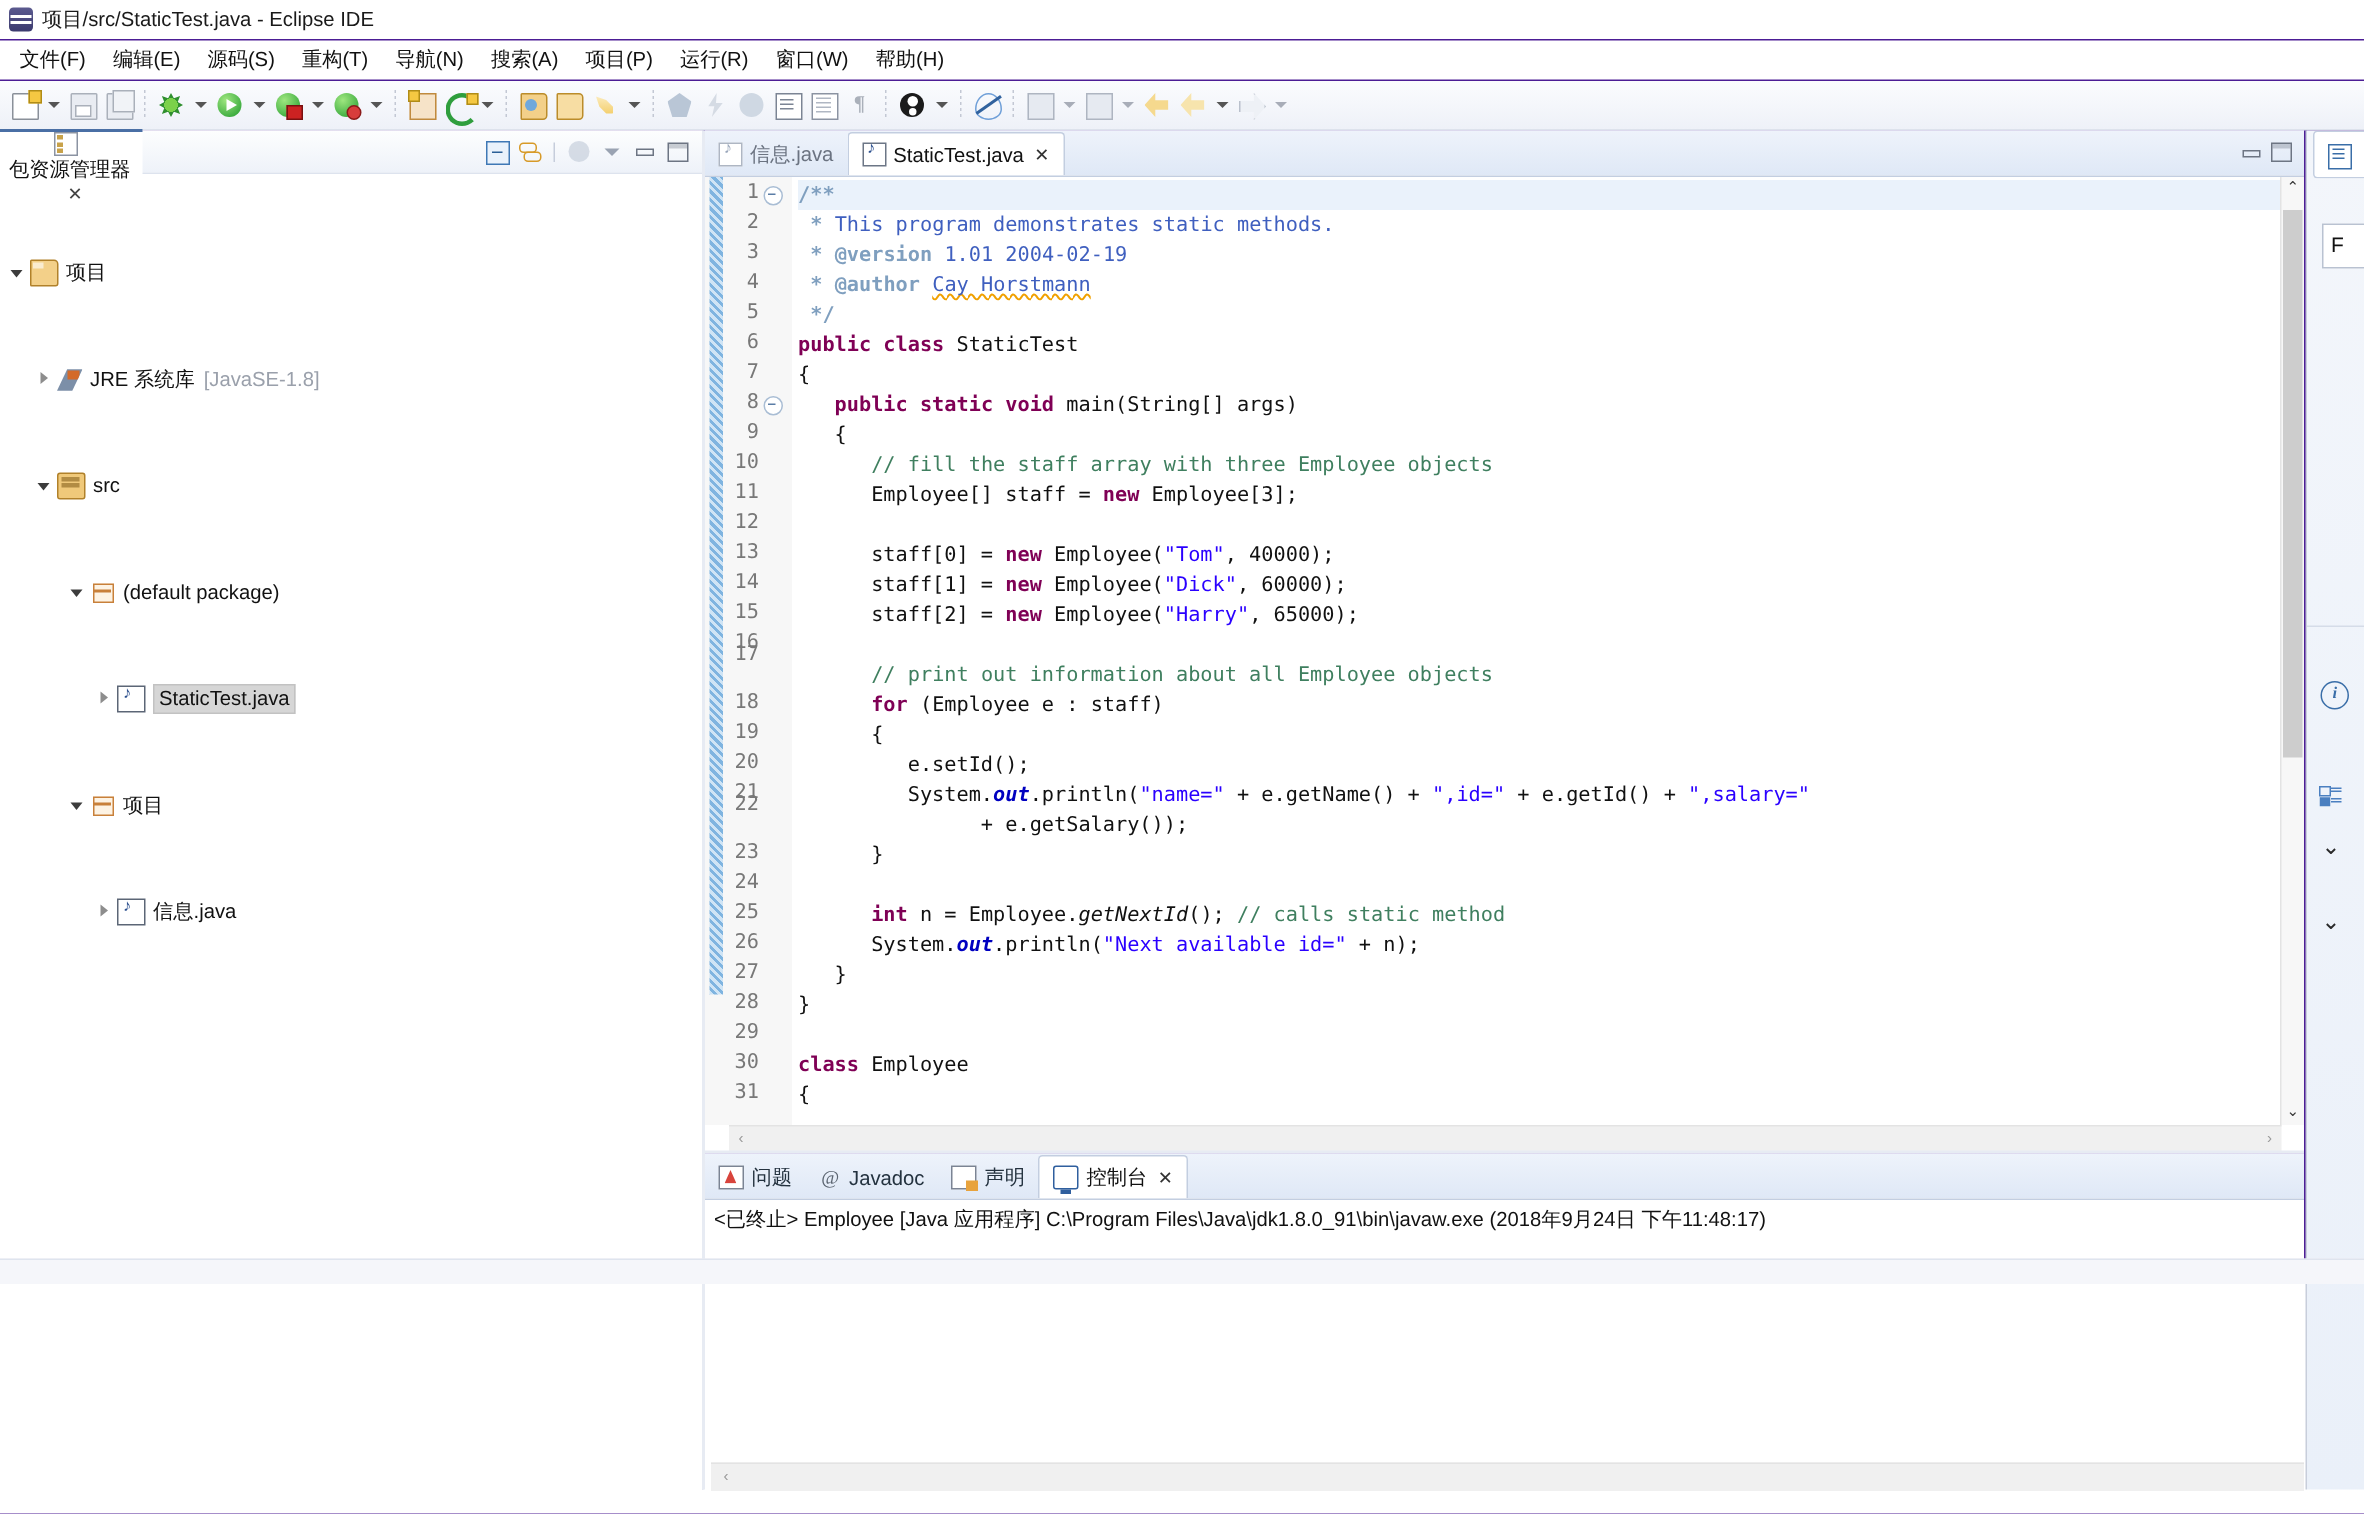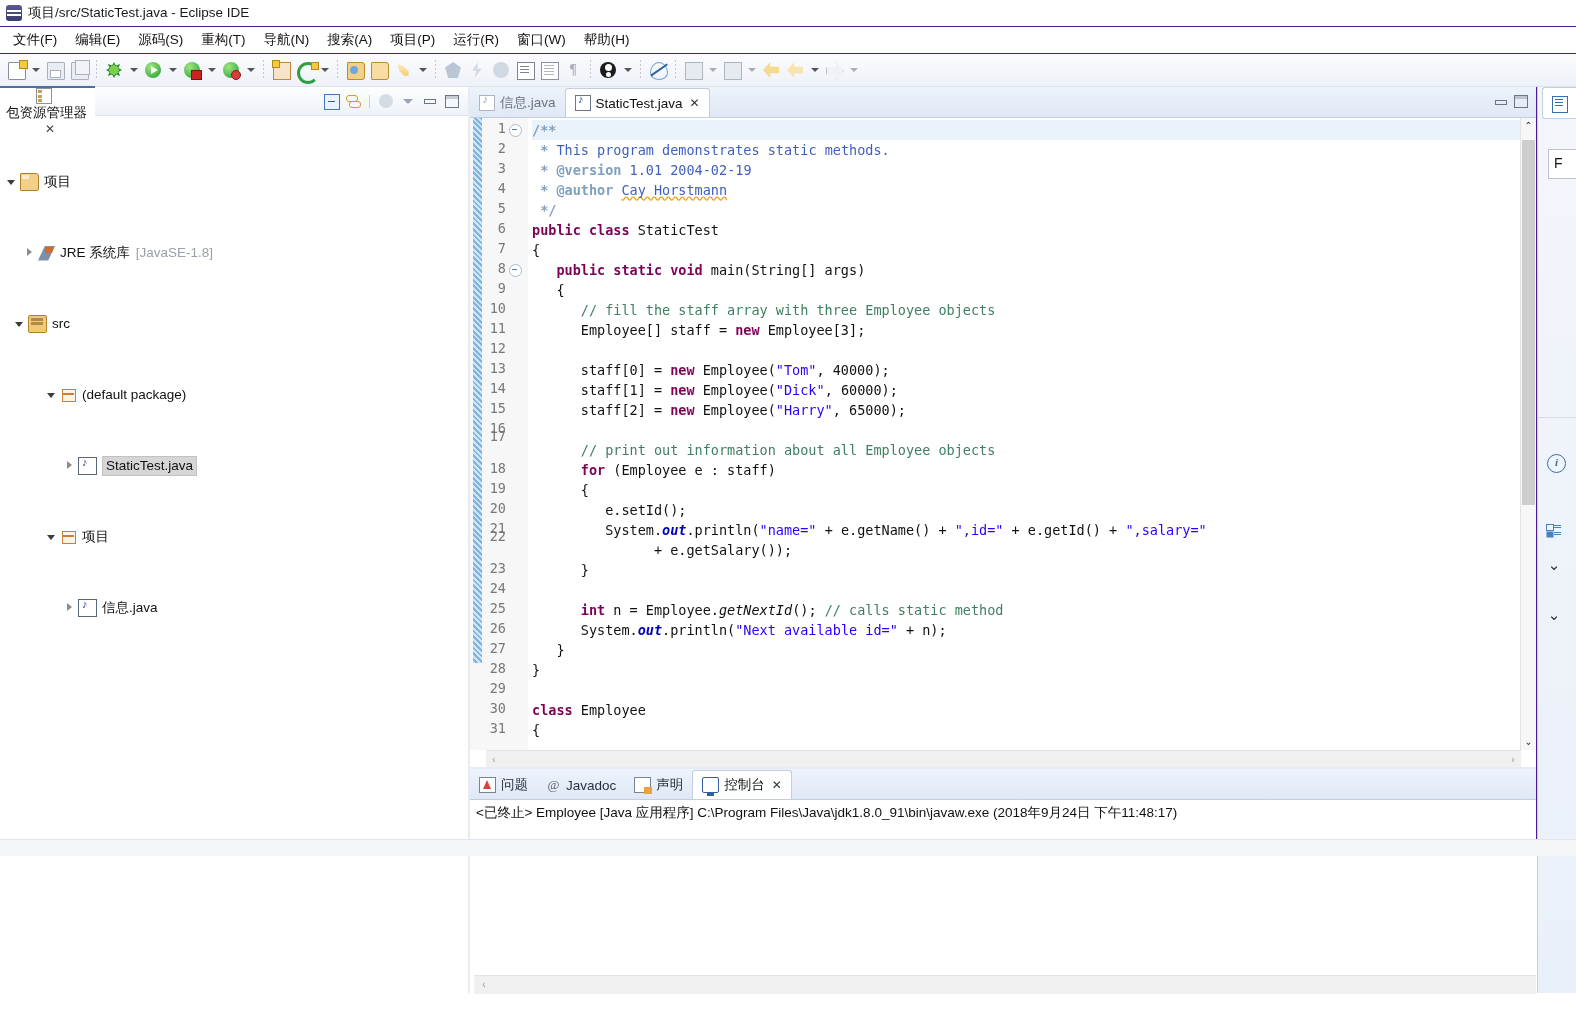--- a/index.html
+++ b/index.html
@@ -412,21 +412,21 @@
         <span class="twist open"></span>
         <span class="tico ic-proj"></span>
         <span class="tlabel">项目</span>
       </div>
       <div class="trow" style="padding-left:22px">
         <span class="twist closed"></span>
         <span class="tico ic-jre"></span>
         <span class="tlabel">JRE 系统库</span>
         <span class="tlabel tdim" style="margin-left:6px">[JavaSE-1.8]</span>
       </div>
-      <div class="trow" style="padding-left:12px">
+      <div class="trow" style="padding-left:22px">
         <span class="twist open"></span>
         <span class="tico ic-src"></span>
         <span class="tlabel">src</span>
       </div>
       <div class="trow" style="padding-left:44px">
         <span class="twist open"></span>
         <span class="tico ic-pkg"></span>
         <span class="tlabel">(default package)</span>
       </div>
       <div class="trow sel" style="padding-left:62px">

